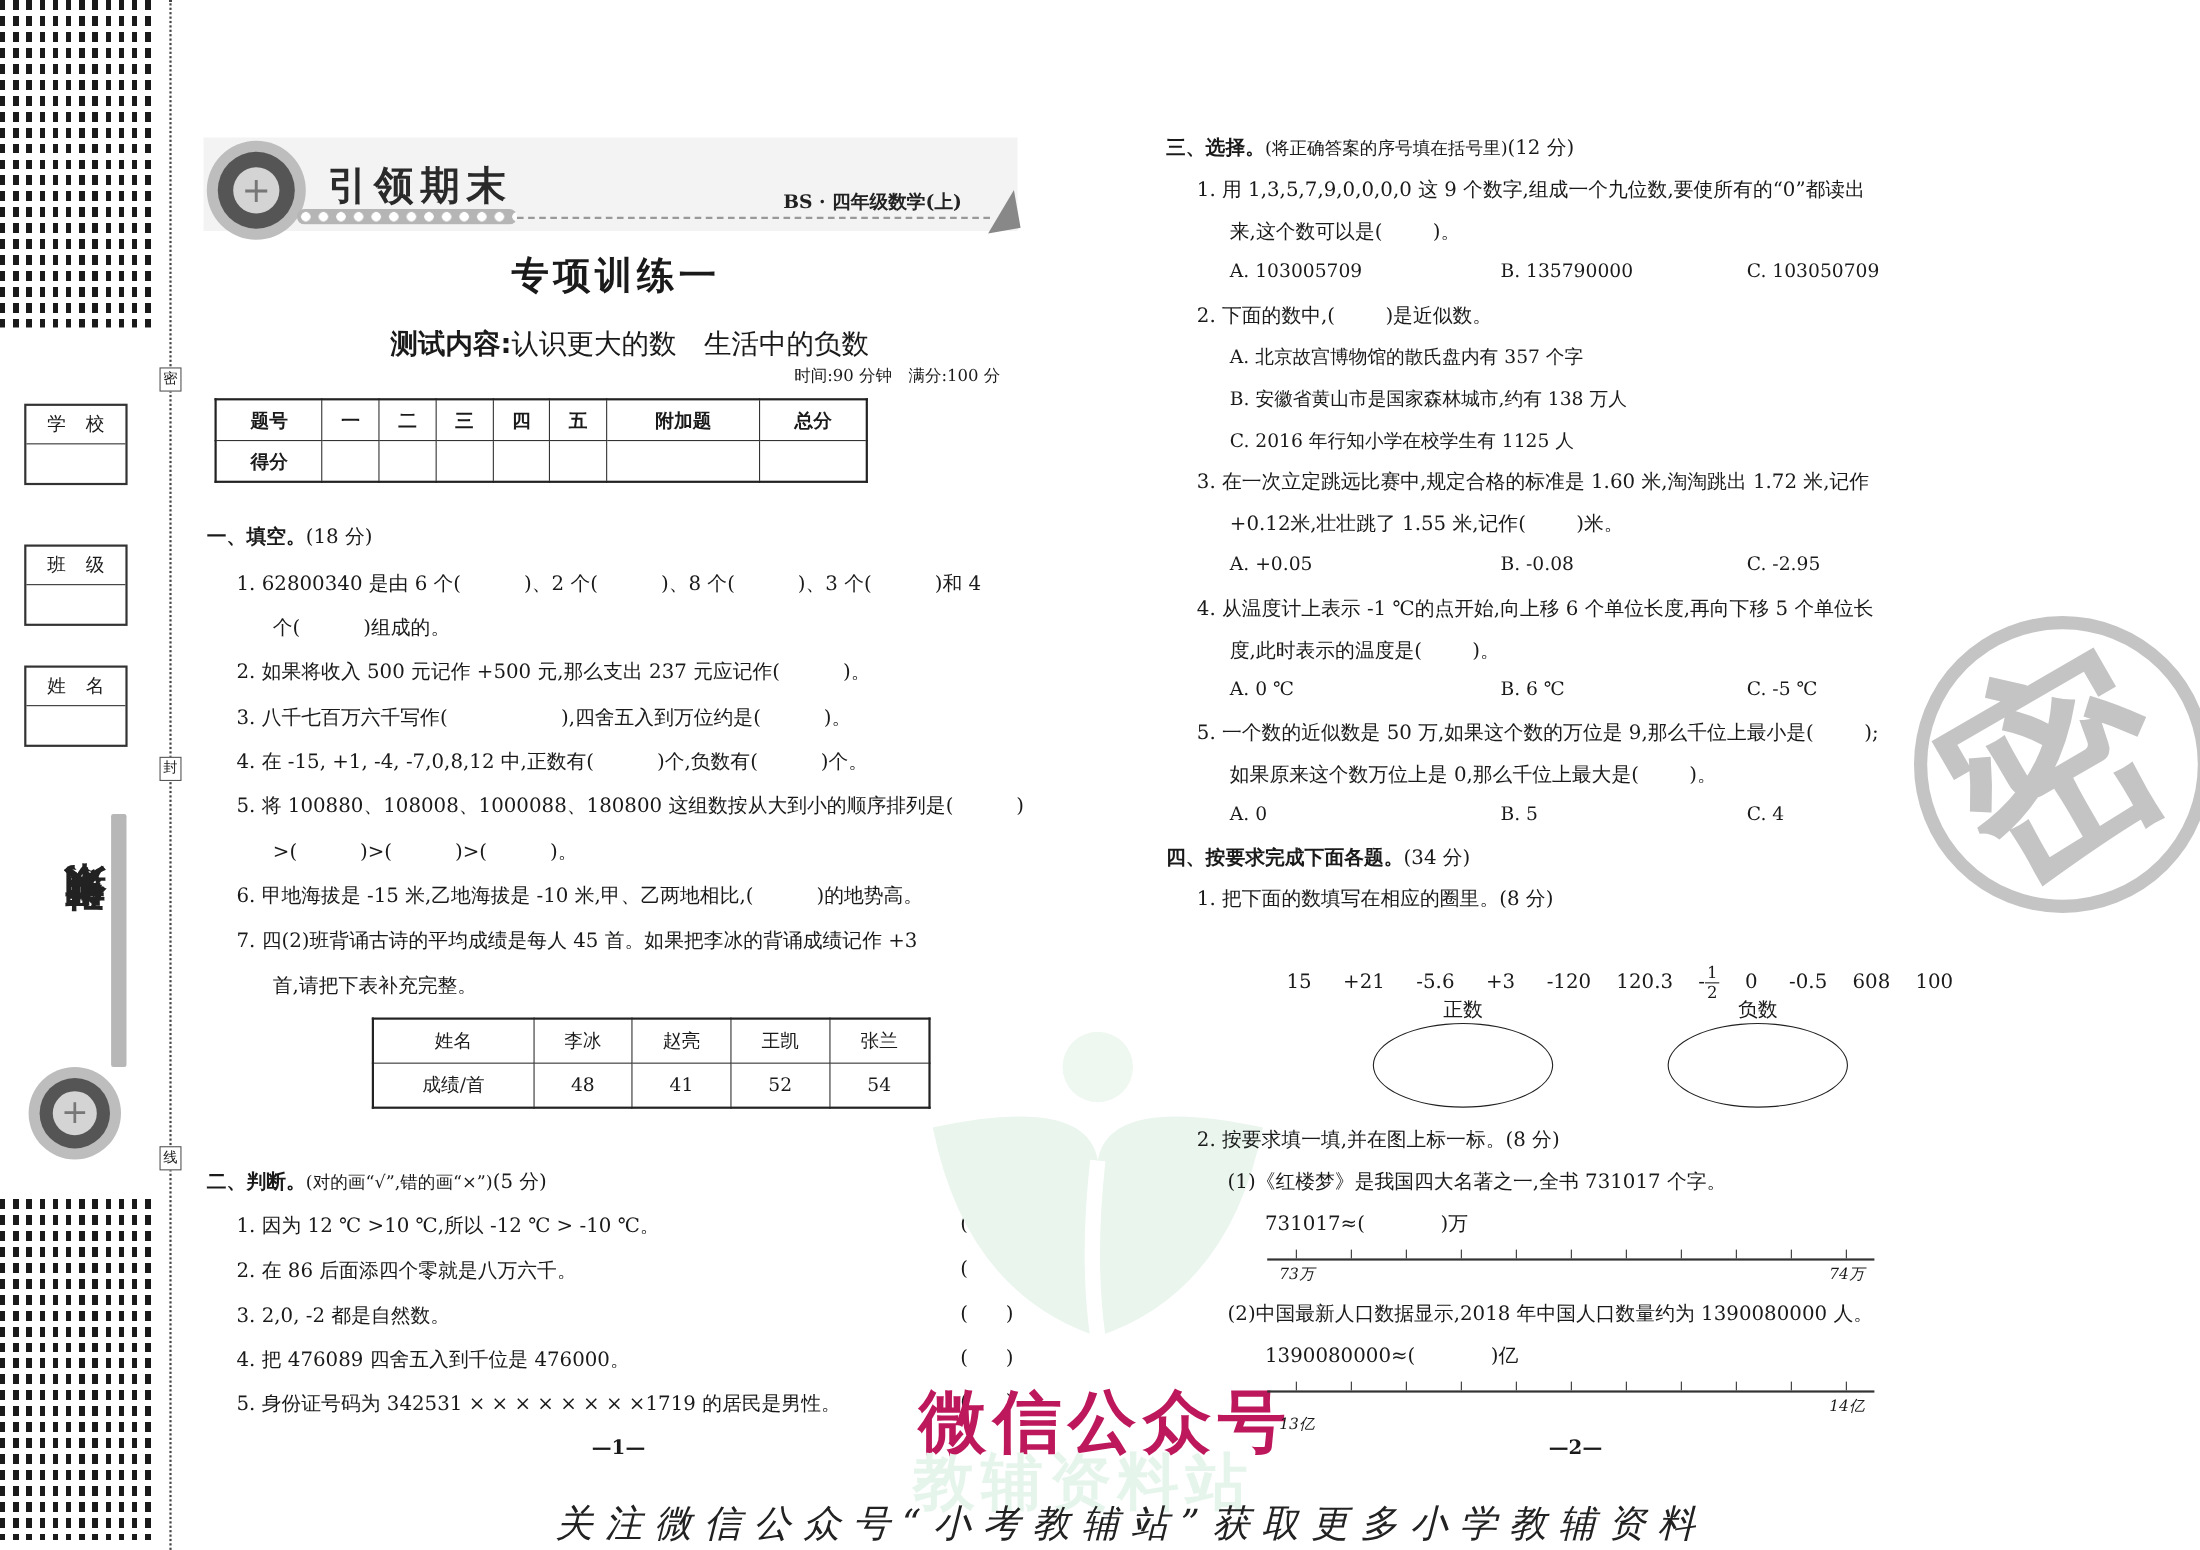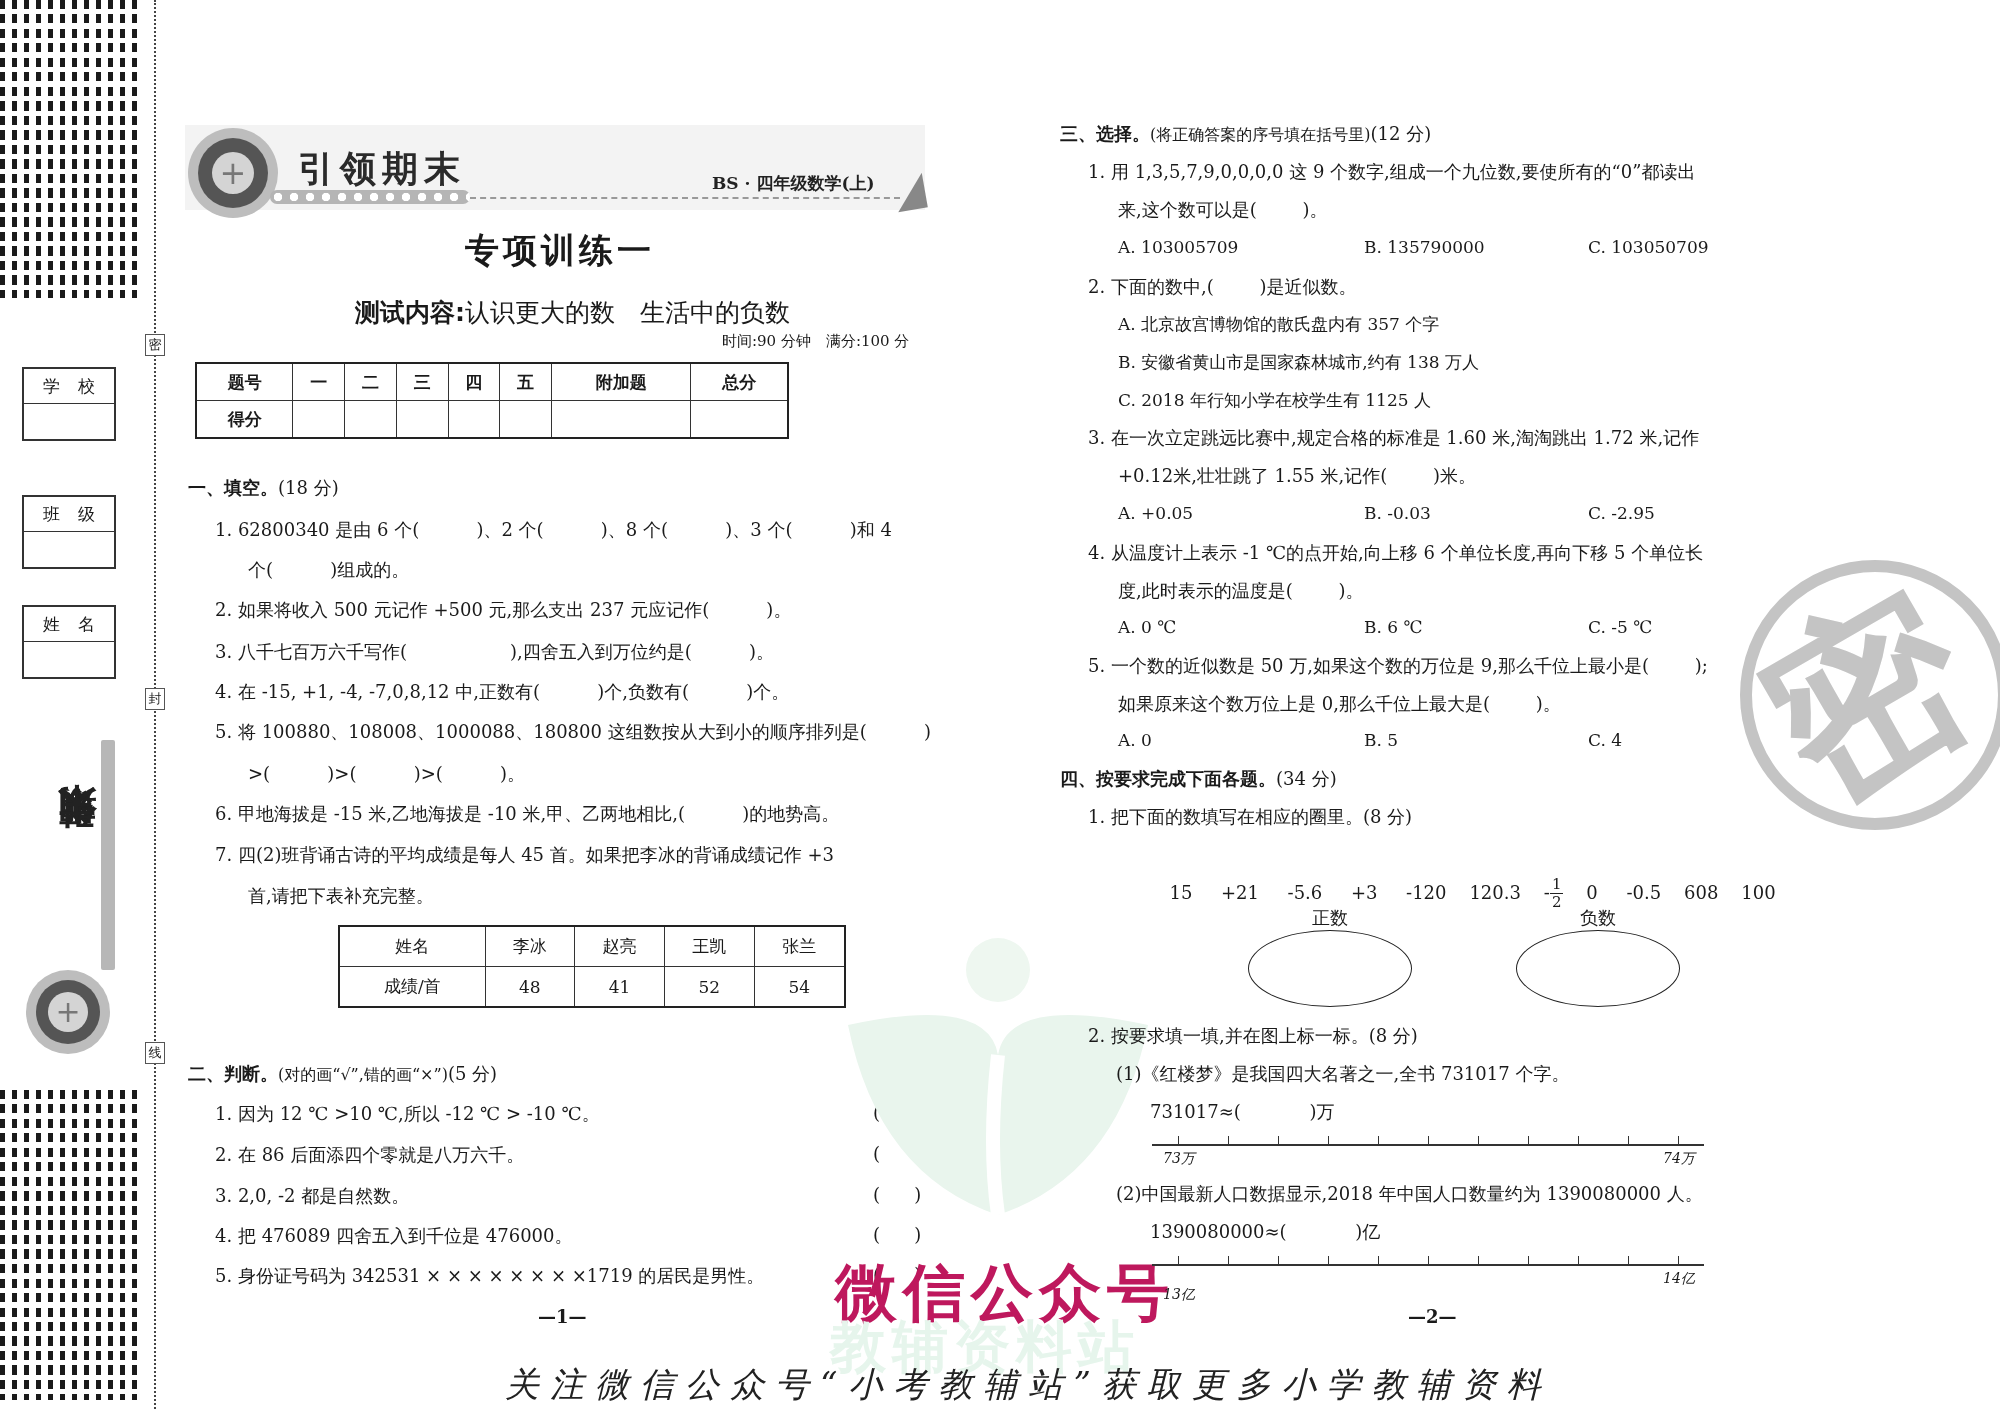--- a/index.html
+++ b/index.html
@@ -207,26 +207,26 @@
 
 <div class="q" style="left:1088px;top:160px;"><span>1.</span> <span>用 1,3,5,7,9,0,0,0,0 这 9 个数字,组成一个九位数,要使所有的“0”都读出</span></div>
 <div class="q" style="left:1118px;top:198px;">来,这个数可以是(        )。</div>
 <div class="opts" style="left:1118px;top:237px;">A.  103005709</div>
 <div class="opts" style="left:1364px;top:237px;">B.  135790000</div>
 <div class="opts" style="left:1588px;top:237px;">C.  103050709</div>
 
 <div class="q" style="left:1088px;top:275px;"><span>2.</span> <span>下面的数中,(        )是近似数。</span></div>
 <div class="opts" style="left:1118px;top:313px;">A.  北京故宫博物馆的散氏盘内有 357 个字</div>
 <div class="opts" style="left:1118px;top:351px;">B.  安徽省黄山市是国家森林城市,约有 138 万人</div>
-<div class="opts" style="left:1118px;top:389px;">C.  2018 年行知小学在校学生有 1125 人</div>
+<div class="opts" style="left:1118px;top:389px;">C.  2016 年行知小学在校学生有 1125 人</div>
 
 <div class="q" style="left:1088px;top:426px;"><span>3.</span> <span>在一次立定跳远比赛中,规定合格的标准是 1.60 米,淘淘跳出 1.72 米,记作</span></div>
 <div class="q" style="left:1118px;top:464px;">+0.12米,壮壮跳了 1.55 米,记作(        )米。</div>
 <div class="opts" style="left:1118px;top:503px;">A.  +0.05</div>
-<div class="opts" style="left:1364px;top:503px;">B.  -0.03</div>
+<div class="opts" style="left:1364px;top:503px;">B.  -0.08</div>
 <div class="opts" style="left:1588px;top:503px;">C.  -2.95</div>
 
 <div class="q" style="left:1088px;top:541px;"><span>4.</span> <span>从温度计上表示 -1 ℃的点开始,向上移 6 个单位长度,再向下移 5 个单位长</span></div>
 <div class="q" style="left:1118px;top:579px;">度,此时表示的温度是(        )。</div>
 <div class="opts" style="left:1118px;top:617px;">A.  0 ℃</div>
 <div class="opts" style="left:1364px;top:617px;">B.  6 ℃</div>
 <div class="opts" style="left:1588px;top:617px;">C.  -5 ℃</div>
 
 <div class="q" style="left:1088px;top:654px;"><span>5.</span> <span>一个数的近似数是 50 万,如果这个数的万位是 9,那么千位上最小是(        );</span></div>
 <div class="q" style="left:1118px;top:692px;">如果原来这个数万位上是 0,那么千位上最大是(        )。</div>

